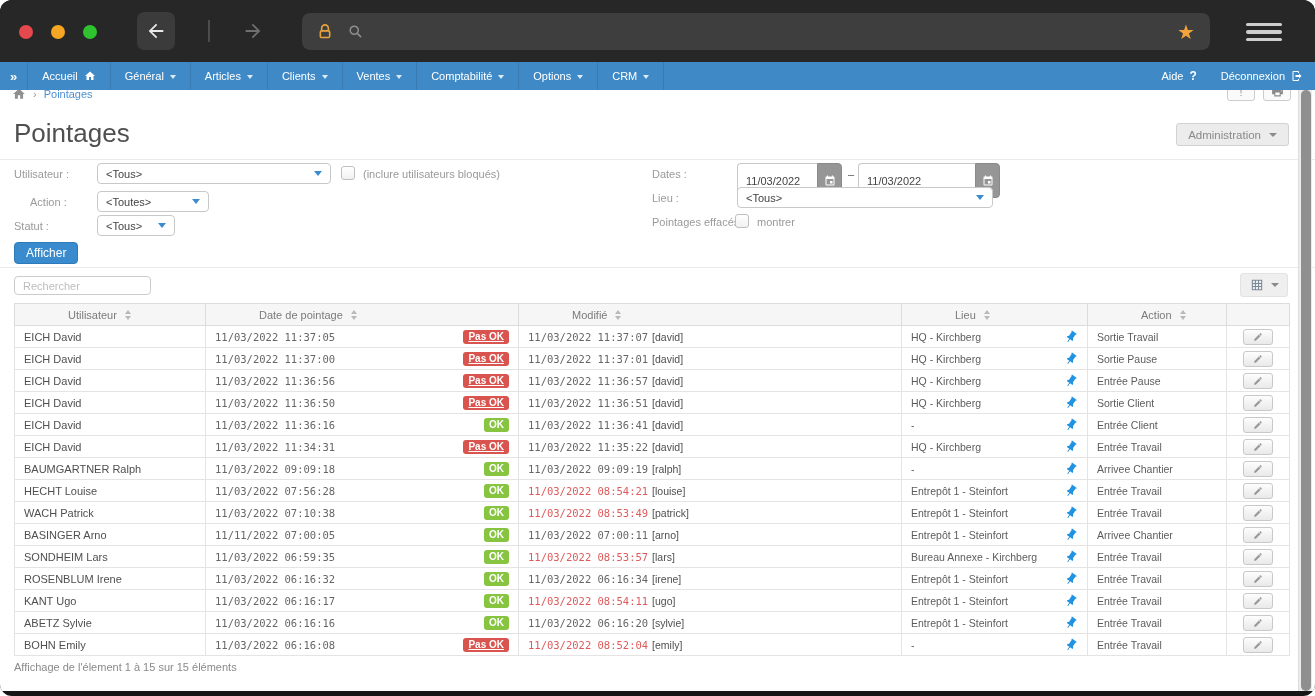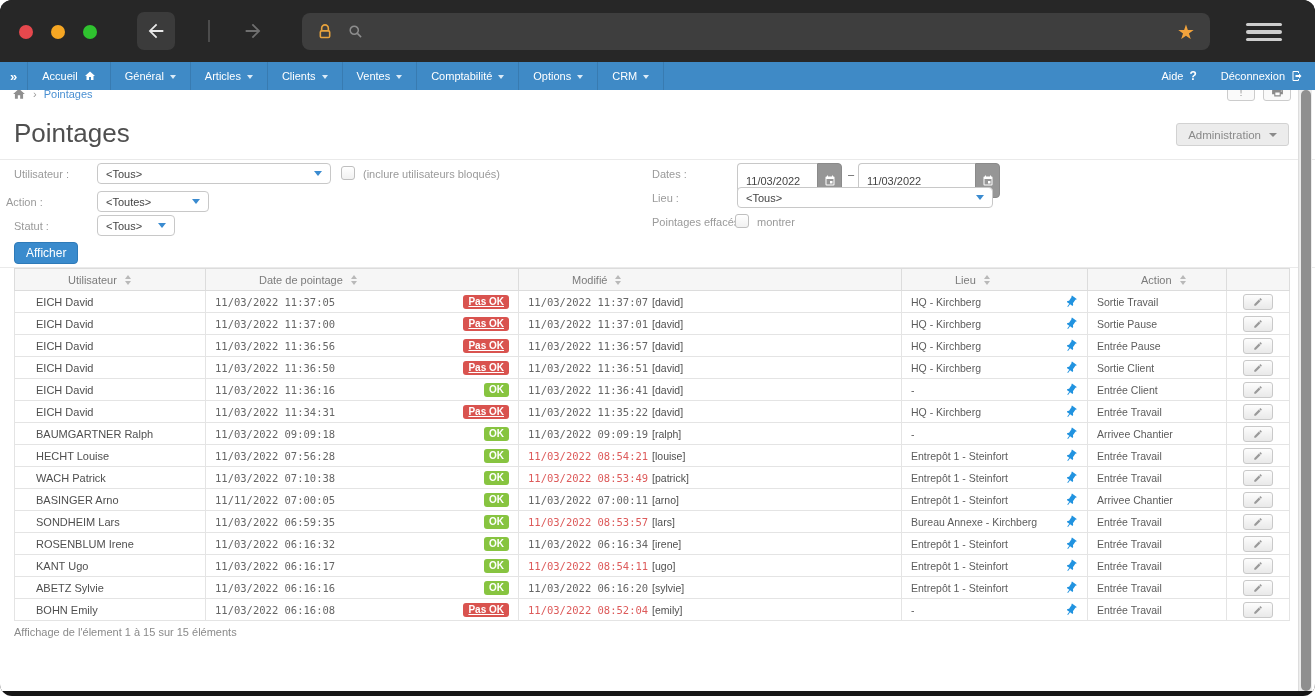--- a/index.html
+++ b/index.html
@@ -75,21 +75,21 @@
   thead th .th-inner { display:flex; align-items:center;padding-left:44px; }
   tbody td { height:22px; border:1px solid #e4e4e4; padding:0 9px; color:#555; overflow:hidden; white-space:nowrap; }
   .sort { display:inline-flex; flex-direction:column; gap:2px; margin-left:8px; }
   .sort i { display:block; width:0; height:0; border-left:3.5px solid transparent; border-right:3.5px solid transparent; }
   .sort i.up { border-bottom:4px solid #b9b9b9; }
   .sort i.down { border-top:4px solid #b9b9b9; }
   .cellflex { display:flex; align-items:center; justify-content:space-between; }
   .dt { font-family:"DejaVu Sans Mono", monospace; font-size:10.5px; color:#666; }
   .dt.red { color:#dd5b5b; }
   .mod-user { font-size:10.5px; color:#4f4f4f; margin-left:4px; }
-  .c-user span.uname { font-size:11px; color:#4f4f4f;margin-left:12px; }
+  .c-user span.uname { font-size:11px; color:#4f4f4f; }
   .c-lieu span.lname, .c-action span { font-size:10.5px; color:#5c5c5c; }
   .badge { padding:2px 5px; border-radius:3px; color:#fff; font-size:10px; font-weight:700; line-height:1; }
   .badge.ok { background:#87c440; }
   .badge.pas-ok { background:#d9534f;text-decoration:underline; }
   .edit-btn { width:30px; height:16px; border:1px solid #c9c9c9; border-radius:3px; background:linear-gradient(#fdfdfd,#e9e9e9); display:flex; align-items:center; justify-content:center; margin:0 auto; cursor:pointer; padding:0; }
 
   .pagefooter { height:21px; display:flex; align-items:center; padding-left:14px; font-size:11px; color:#8a8a8a; }
 
   .scrollbar { position:absolute; top:90px; right:3px; bottom:5px; width:14px; background:#ececec; border-left:1px solid #ddd; }
   .scrollbar .thumb { position:absolute; top:0; bottom:0; right:1px; width:10px; background:#8f8f8f; border-radius:5px; }
@@ -214,21 +214,21 @@
 
     <div class="filters">
       <span class="flabel" style="left:14px;top:8px">Utilisateur :</span>
       <div class="select" style="left:97px;top:3px;width:234px">
         <span>&lt;Tous&gt;</span>
           <span class="scaret"></span>
       </div>
       <span class="checkbox" style="left:341px;top:6px"></span>
       <span class="flabel" style="left:363px;top:8px">(inclure utilisateurs bloqués)</span>
 
-      <span class="flabel" style="left:6px;top:36px">Action :</span>
+      <span class="flabel" style="left:30px;top:36px">Action :</span>
       <div class="select" style="left:97px;top:31px;width:112px">
         <span>&lt;Toutes&gt;</span>
           <span class="scaret"></span>
       </div>
 
       <span class="flabel" style="left:14px;top:60px">Statut :</span>
       <div class="select" style="left:97px;top:55px;width:78px">
         <span>&lt;Tous&gt;</span>
           <span class="scaret"></span>
       </div>
@@ -258,20 +258,29 @@
           <span class="scaret"></span>
       </div>
 
       <span class="flabel" style="left:652px;top:56px">Pointages effacés :</span>
       <span class="checkbox" style="left:735px;top:54px"></span>
       <span class="flabel" style="left:757px;top:56px">montrer</span>
 
       <button class="afficher">Afficher</button>
     </div>
 
+    <div class="toolbar">
+      <input class="search" placeholder="Rechercher" style="">
+      <button class="cols-btn">
+        <svg width="14" height="14" viewBox="0 0 24 24">
+            <path fill="none" stroke="#7b8a97" stroke-width="1.8" d="M4 4h16v16H4zM4 9.3h16M4 14.6h16M9.3 4v16M14.6 4v16"></path>
+          </svg>
+        <span class="gcaret"></span>
+      </button>
+    </div>
 
     <div class="tablewrap">
       <table>
         <colgroup>
           <col style="width:191px">
             <col style="width:313px">
             <col style="width:383px">
           <col style="width:186px">
             <col style="width:139px">
             <col style="width:63px">

